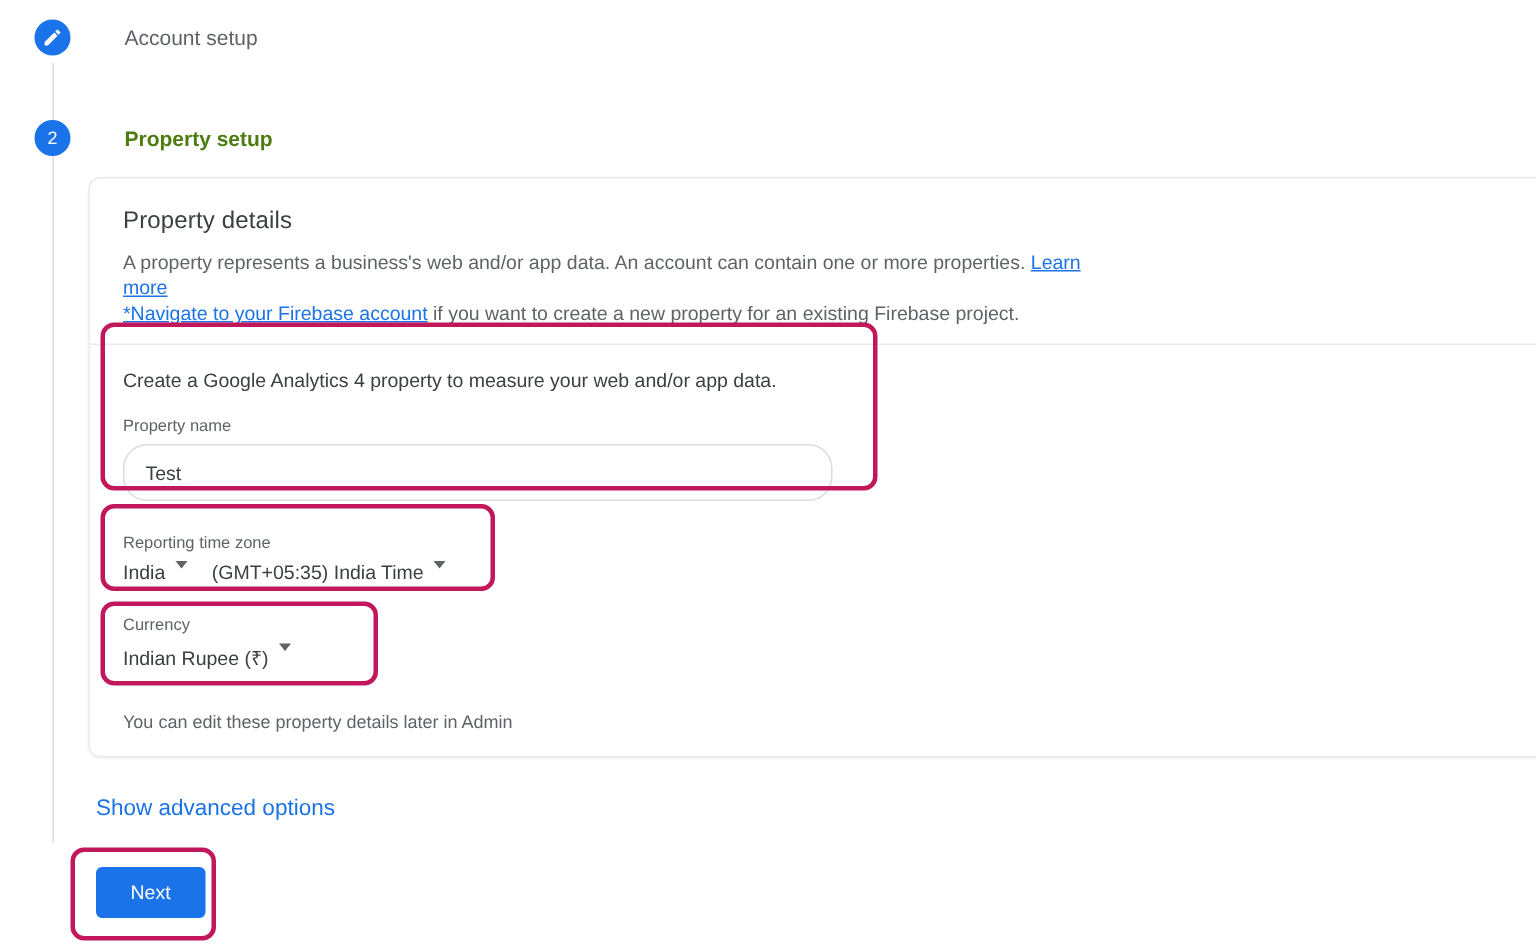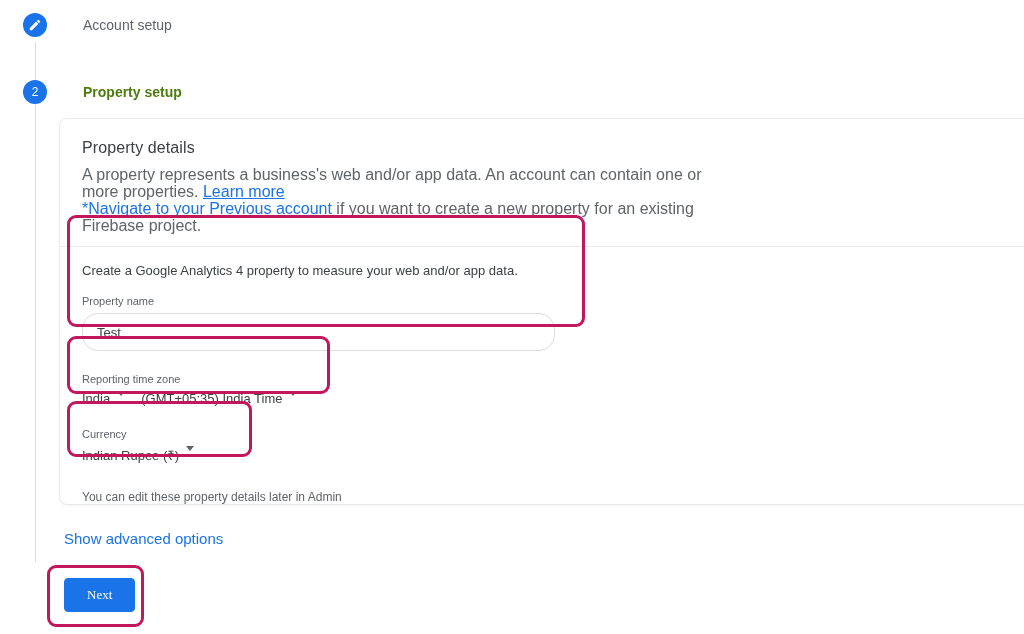--- a/index.html
+++ b/index.html
@@ -83,21 +83,21 @@
 
   .card-title {
     font-size: 16px;
     color: #3c4043;
     font-weight: normal;
     margin-bottom: 9px;
     letter-spacing: .1px;
   }
 
   .card-desc {
-    font-size: 16px;
+    font-size: 13px;
     color: #5f6368;
     line-height: 17px;
     max-width: 660px;
   }
   .card-desc a {
     color: #1a73e8;
     text-decoration: underline;
   }
 
   .divider {
@@ -178,21 +178,21 @@
 
   .btn-row {
     position: absolute;
     left: 64px;
     top: 578px;
     display: flex;
     align-items: center;
     gap: 14px;
   }
   .btn {
-    font-family: Liberation Serif, serif;
+    font-family: Liberation Sans, sans-serif;
     font-size: 13px;
     height: 34px;
     padding: 0 22px;
     border-radius: 4px;
     cursor: pointer;
     line-height: 32px;
   }
   .btn-primary {
     background: #1a73e8;
     color: #ffffff;
@@ -239,21 +239,21 @@
     <div class="step-circle">2</div>
     <div class="step-label-active">Property setup</div>
   </div>
 
   <div class="card">
 
     <div class="card-head">
       <div class="card-title">Property details</div>
       <div class="card-desc">
         <span>A property represents a business's web and/or app data. An account can contain one or more properties. </span><a href="#">Learn more</a><br>
-        <a href="#">*Navigate to your Previous account</a><span> if you want to create a new property for an existing Firebase project.</span>
+        <a href="#">*Navigate to your Firebase account</a><span> if you want to create a new property for an existing Firebase project.</span>
       </div>
     </div>
 
     <div class="divider"></div>
 
     <div class="card-body">
 
       <div class="lead-text">Create a Google Analytics 4 property to measure your web and/or app data.</div>
 
       <div>

